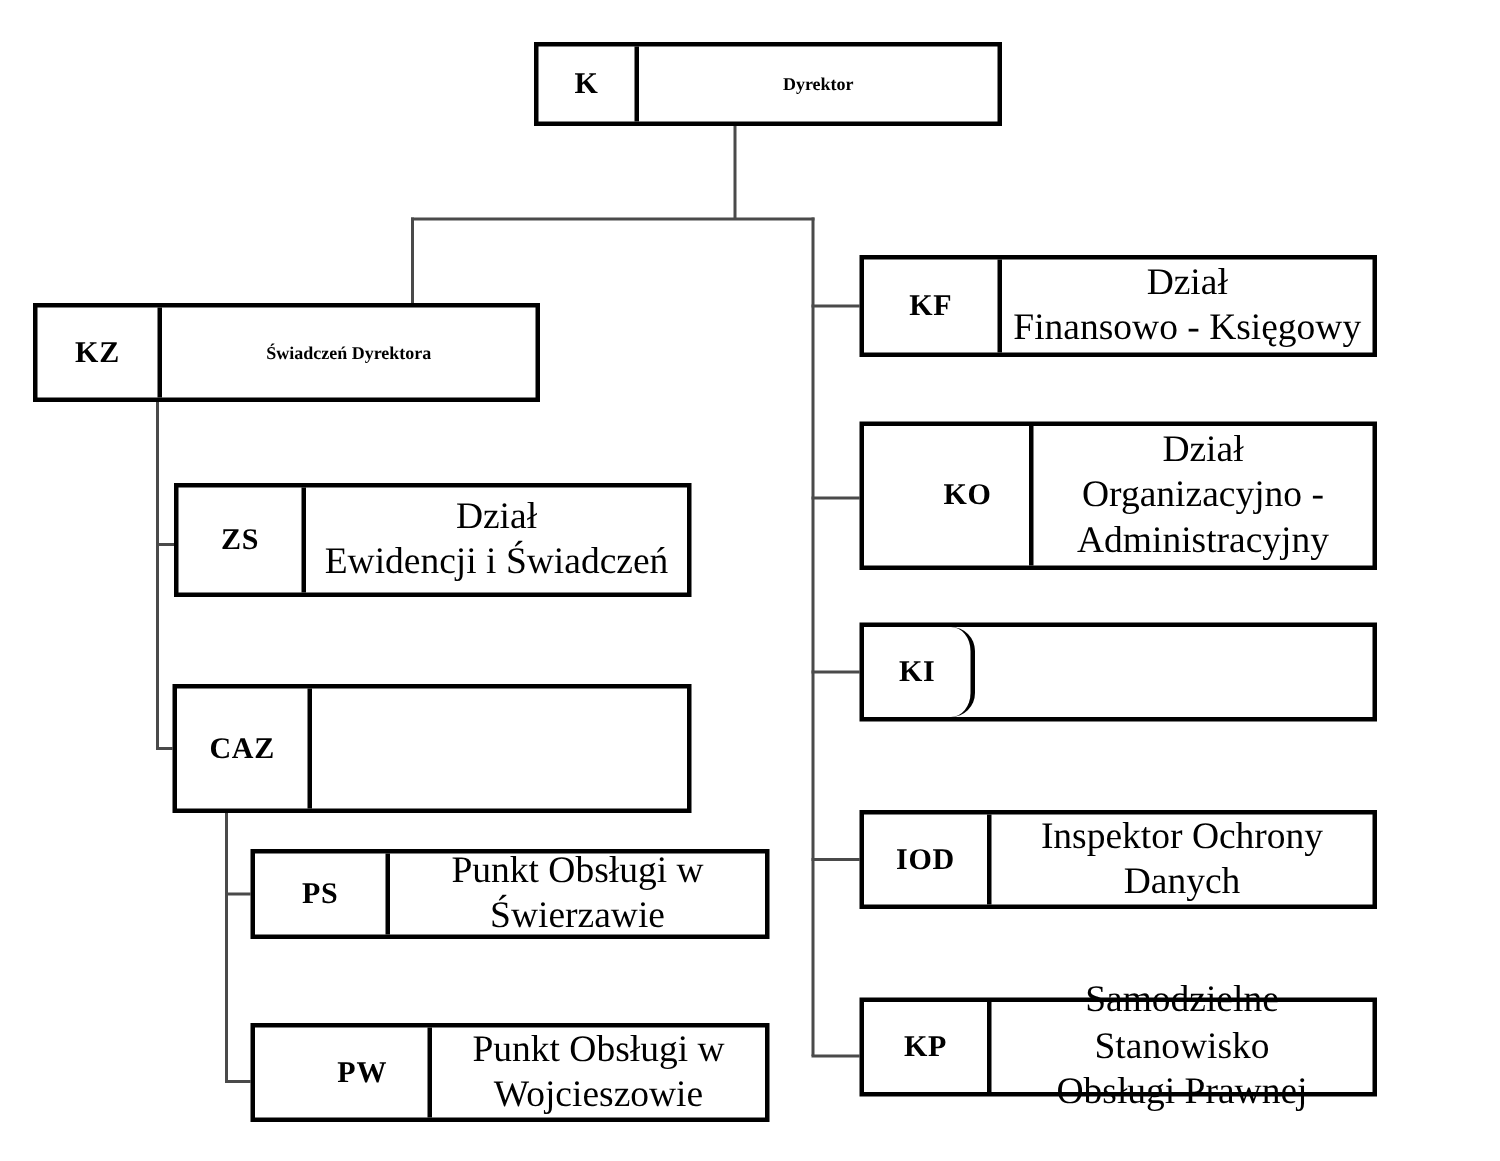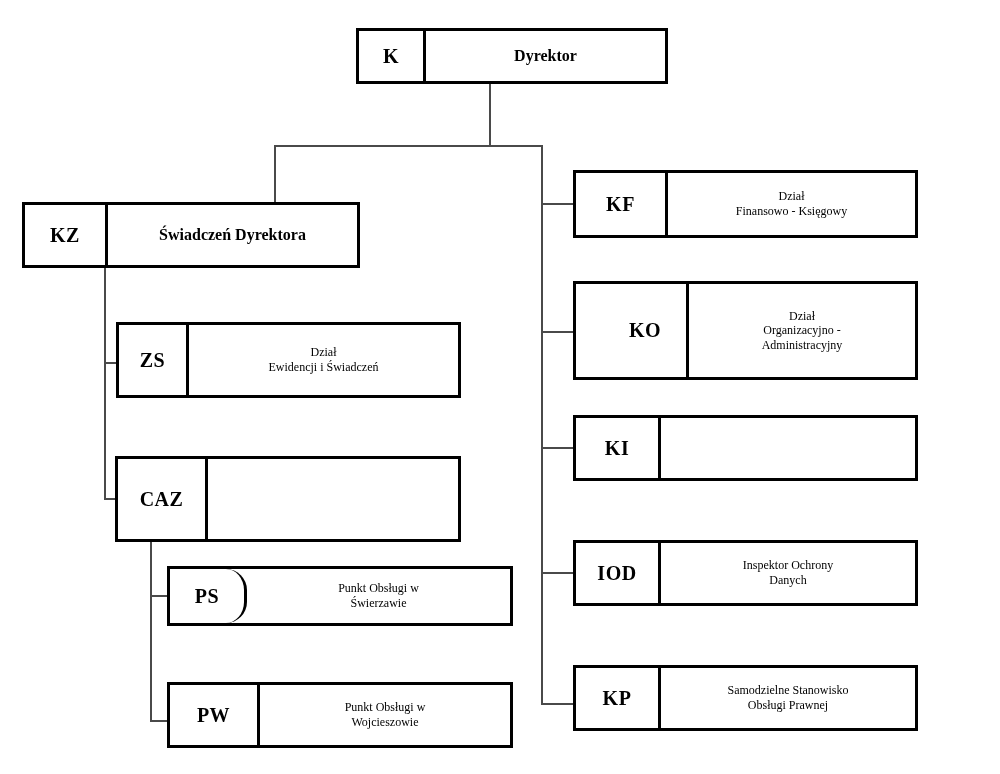--- a/index.html
+++ b/index.html
@@ -40,29 +40,29 @@
     letter-spacing: .5px;
     white-space: nowrap;
     flex: 0 0 auto;
   }
   .org-box .name-cell {
     box-sizing: border-box;
     display: flex;
     align-items: center;
     justify-content: center;
     text-align: center;
-    font-size: 12px;
+    font-size: 25px;
     line-height: 1.22;
     padding: 2px 6px;
     flex: 1 1 auto;
     white-space: pre-line;
   }
   .org-box.is-bold .name-cell {
     font-weight: bold;
-    font-size: 16px;
+    font-size: 12px;
     font-family: Liberation Serif, serif;
   }
 
   
   .line {
     position: absolute;
     background: #4a4a4a;
   }
   .line.v { width: 2px; }
   .line.h { height: 2px; }
@@ -98,56 +98,56 @@
     <div class="code-cell" style="width:67px;">K</div>
     <div class="name-cell">Dyrektor</div>
   </div>
 
   <div class="org-box is-bold" style="left:22px; top:202px; width:338px; height:66px;">
     <div class="code-cell" style="width:83px;">KZ</div>
     <div class="name-cell">Świadczeń Dyrektora</div>
   </div>
 
   <div class="org-box" style="left:116px; top:322px; width:345px; height:76px;">
-    <div class="code-cell" style="width:70px;">ZS</div>
+    <div class="code-cell" style="width:85px;">ZS</div>
     <div class="name-cell">Dział
 Ewidencji i Świadczeń</div>
   </div>
 
   <div class="org-box" style="left:115px; top:456px; width:346px; height:86px;">
     <div class="code-cell" style="width:90px;">CAZ</div>
   </div>
 
   <div class="org-box" style="left:167px; top:566px; width:346px; height:60px;">
-    <div class="code-cell" style="width:77px;border-radius:21px;">PS</div>
+    <div class="code-cell" style="width:90px;">PS</div>
     <div class="name-cell">Punkt Obsługi w
 Świerzawie</div>
   </div>
 
   <div class="org-box" style="left:167px; top:682px; width:346px; height:66px;">
-    <div class="code-cell" style="width:90px;">PW</div>
+    <div class="code-cell" style="width:90px;margin-left:28px;">PW</div>
     <div class="name-cell">Punkt Obsługi w
 Wojcieszowie</div>
   </div>
 
   <div class="org-box" style="left:573px; top:170px; width:345px; height:68px;">
     <div class="code-cell" style="width:92px;text-align:right;">KF</div>
     <div class="name-cell">Dział
 Finansowo - Księgowy</div>
   </div>
 
   <div class="org-box" style="left:573px; top:281px; width:345px; height:99px;">
     <div class="code-cell" style="width:85px;margin-left:28px;">KO</div>
     <div class="name-cell">Dział
 Organizacyjno -
 Administracyjny</div>
   </div>
 
   <div class="org-box" style="left:573px; top:415px; width:345px; height:66px;">
-    <div class="code-cell" style="width:85px;">KI</div>
+    <div class="code-cell" style="width:74px;border-radius:16px;">KI</div>
   </div>
 
   <div class="org-box" style="left:573px; top:540px; width:345px; height:66px;">
     <div class="code-cell" style="width:85px;">IOD</div>
     <div class="name-cell">Inspektor Ochrony
 Danych</div>
   </div>
 
   <div class="org-box" style="left:573px; top:665px; width:345px; height:66px;">
     <div class="code-cell" style="width:85px;">KP</div>

